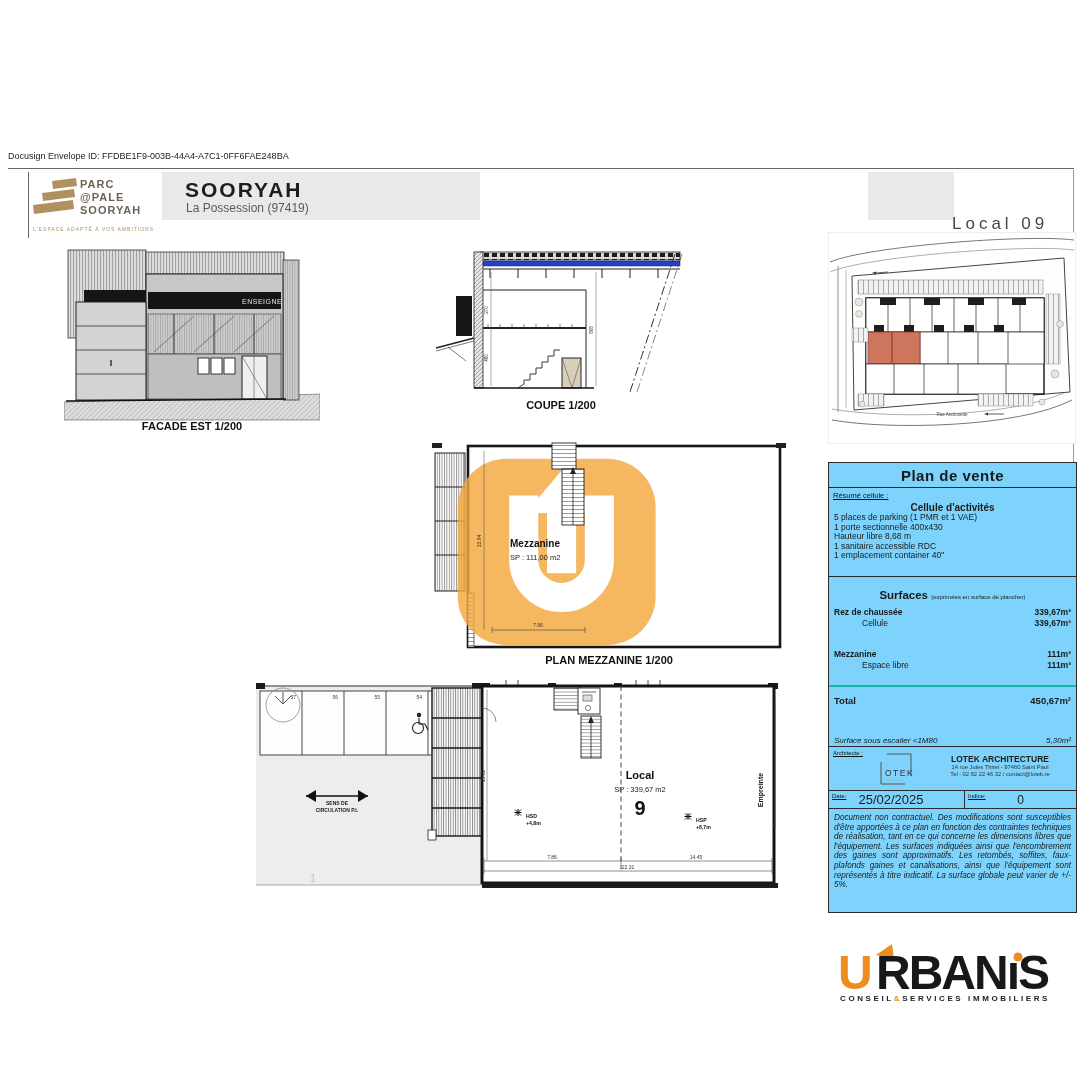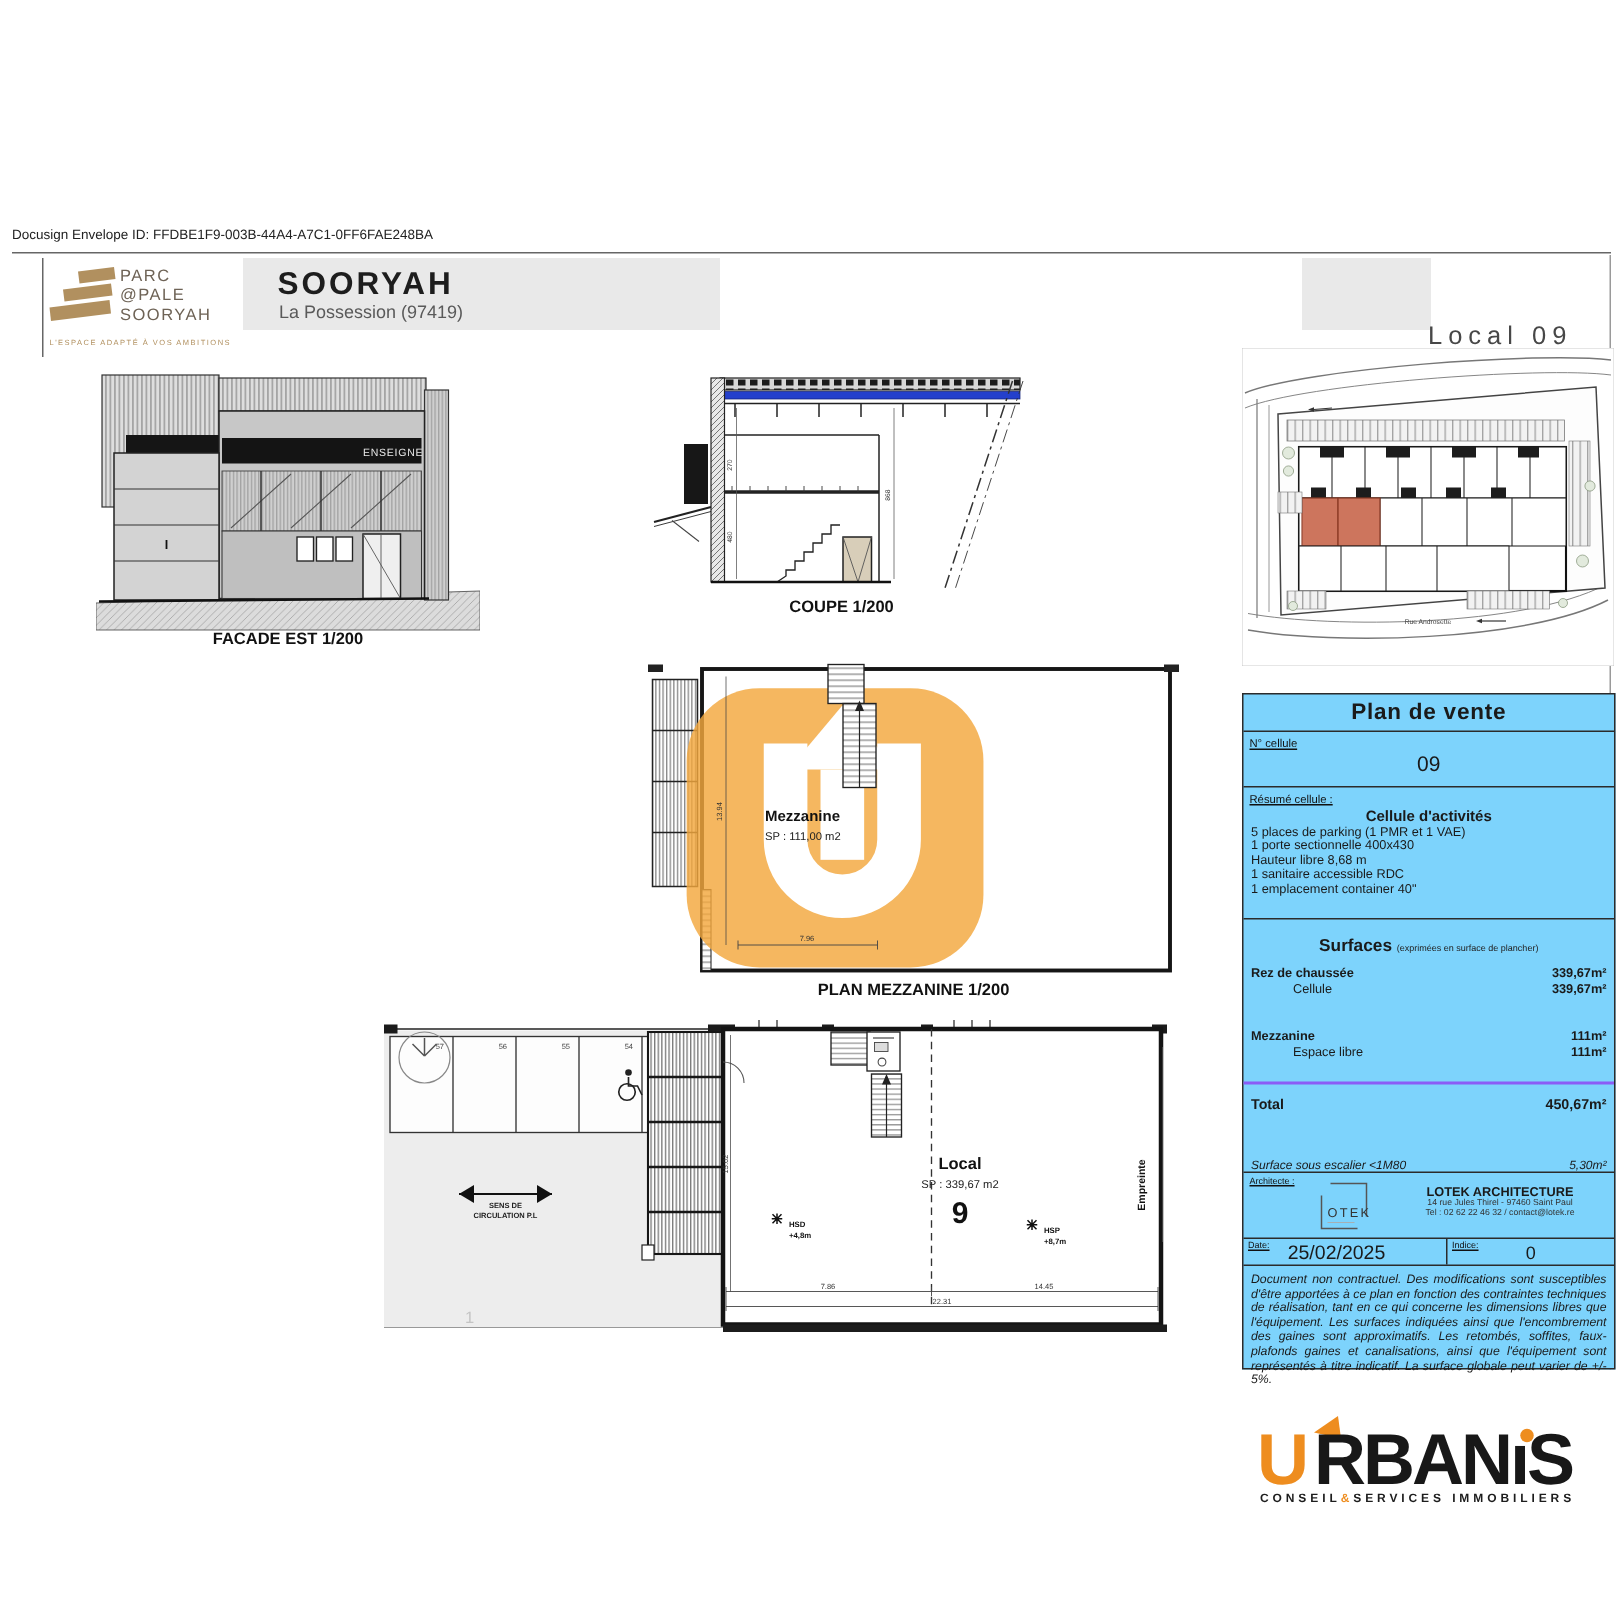--- a/index.html
+++ b/index.html
@@ -9,21 +9,21 @@
   .docusign{left:8px;top:151px;font-size:9px;color:#222;}
   .rule-top{left:8px;top:168px;width:1066px;height:1px;background:#666;}
   .rule-left{left:28px;top:172px;width:1px;height:66px;background:#666;}
   .rule-right{left:1073px;top:170px;width:1px;height:743px;background:#9a9a9a;}
 
   .hdr-gray{left:162px;top:172px;width:318px;height:48px;background:#e9e9e9;}
   .hdr-gray2{left:868px;top:172px;width:86px;height:48px;background:#e9e9e9;}
   .hdr-title{left:185px;top:178px;font-size:21px;font-weight:bold;letter-spacing:2px;color:#1d1d1d;}
   .hdr-sub{left:186px;top:201px;font-size:12px;color:#5a5a5a;}
   .hdr-local{left:952px;top:186px;font-size:17px;letter-spacing:4px;color:#474747;margin-top:28px;}
-  .logo-text{left:80px;top:178px;font-size:11px;line-height:13px;color:#6e6356;font-weight:normal;letter-spacing:1px;}
+  .logo-text{left:80px;top:178px;font-size:11px;line-height:13px;color:#6e6356;font-weight:bold;letter-spacing:1px;}
   .logo-tag{left:33px;top:226px;font-size:5px;color:#b1905f;letter-spacing:1px;}
 
   .dwg-label{font-size:11px;font-weight:bold;text-align:center;color:#111;}
   svg text{font-family:"Liberation Sans",sans-serif;}
 
   
   .panel{left:828px;top:462px;width:249px;height:451px;border:1px solid #2b2b2b;background:#7dd3fc;
          box-sizing:border-box;display:flex;flex-direction:column;}
   .p-row{position:relative;border-bottom:1px solid #2b2b2b;box-sizing:border-box;}
   .p-title{height:25px;display:flex;align-items:center;justify-content:center;
@@ -35,21 +35,21 @@
   .res-title{margin-top:14px;text-align:center;font-size:10px;font-weight:bold;}
   .res-line{font-size:8.5px;line-height:9.5px;padding-left:5px;}
   .p-surf{height:170px;padding:0 5px;box-sizing:border-box;}
   .surf-title{margin-top:12px;text-align:center;font-size:11.5px;}
   .surf-title .t{font-weight:bold;}
   .surf-note{font-size:6px;color:#222;}
   .srow{display:flex;justify-content:space-between;font-size:8.5px;line-height:11px;gap:15px;}
   .srow .b{font-weight:bold;}
   .srow .v{font-weight:bold;}
   .ind{padding-left:28px;}
-  .totrow{display:flex;justify-content:space-between;border-top:2px solid #8b5cf6;
+  .totrow{display:flex;justify-content:space-between;border-top:2px solid #14b8a6;
           margin:14px -5px 0 -5px;padding:8px 5px 0 5px;font-size:9.5px;font-weight:bold;}
   .escrow{display:flex;justify-content:space-between;font-size:8px;font-style:italic;margin-top:30px;}
   .p-arch{height:44px;}
   .lotek-box{position:absolute;left:48px;top:5px;width:38px;height:34px;}
   .archblock{position:absolute;left:100px;top:7px;width:142px;text-align:center;}
   .archname{font-size:8.5px;font-weight:bold;}
   .archline{font-size:5.8px;color:#333;line-height:6.5px;}
   .p-date{height:18px;display:flex;}
   .date-cell{position:relative;width:136px;border-right:1px solid #2b2b2b;box-sizing:border-box;}
   .ind-cell{position:relative;flex:1;}
@@ -426,24 +426,20 @@
       <text x="229" y="98" font-size="5" fill="#333" transform="rotate(-90 229 98)" text-anchor="middle">15.02</text>
       <rect x="226" y="205" width="296" height="5" fill="#1c1c1c"></rect>
       <line x1="0" y1="207" x2="226" y2="207" stroke="#999" stroke-width="0.8"></line>
       <text x="54" y="204" font-size="11" fill="#c4c4c4">1</text>
     </g>
   </svg>
 
   <div class="abs panel">
     <div class="p-row p-title">Plan de vente</div>
 
-    <div class="p-row p-cell">
-      <span class="tinylab">N° cellule</span>
-      <div class="cellval">09</div>
-    </div>
 
     <div class="p-row p-resume">
       <span class="tinylab">Résumé cellule :</span>
       <div class="res-title">Cellule d'activités</div>
       <div class="res-line">5 places de parking (1 PMR et 1 VAE)</div>
       <div class="res-line">1 porte sectionnelle 400x430</div>
       <div class="res-line">Hauteur libre 8,68 m</div>
       <div class="res-line">1 sanitaire accessible RDC</div>
       <div class="res-line">1 emplacement container 40"</div>
     </div>

